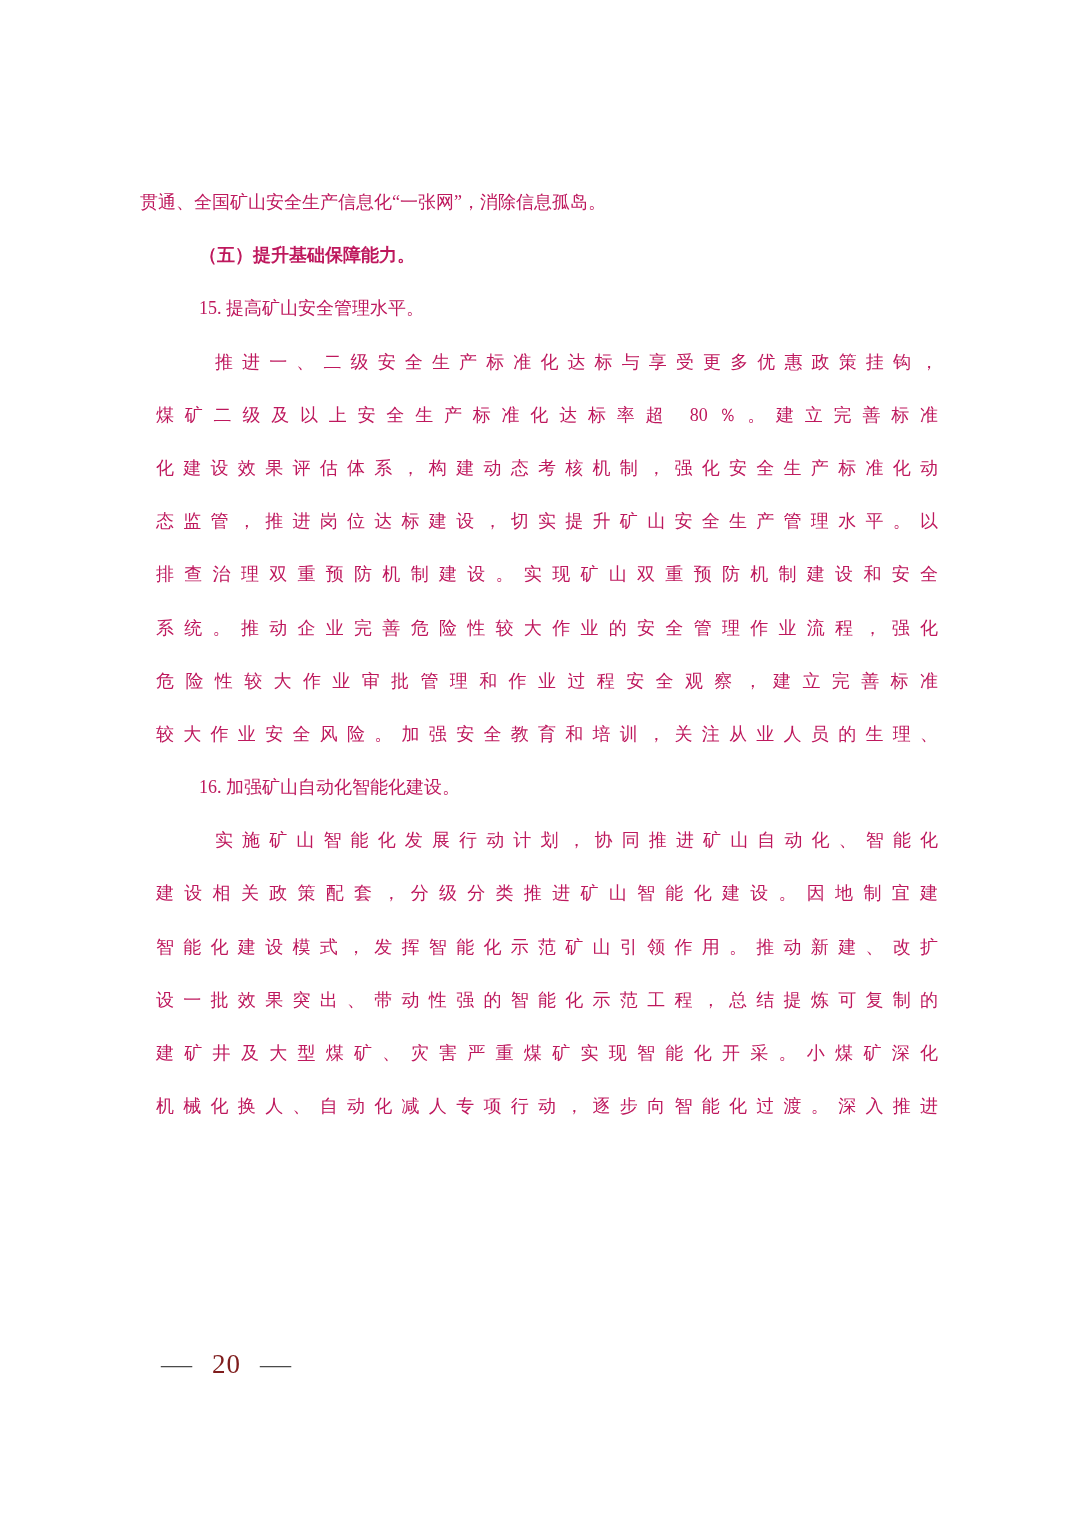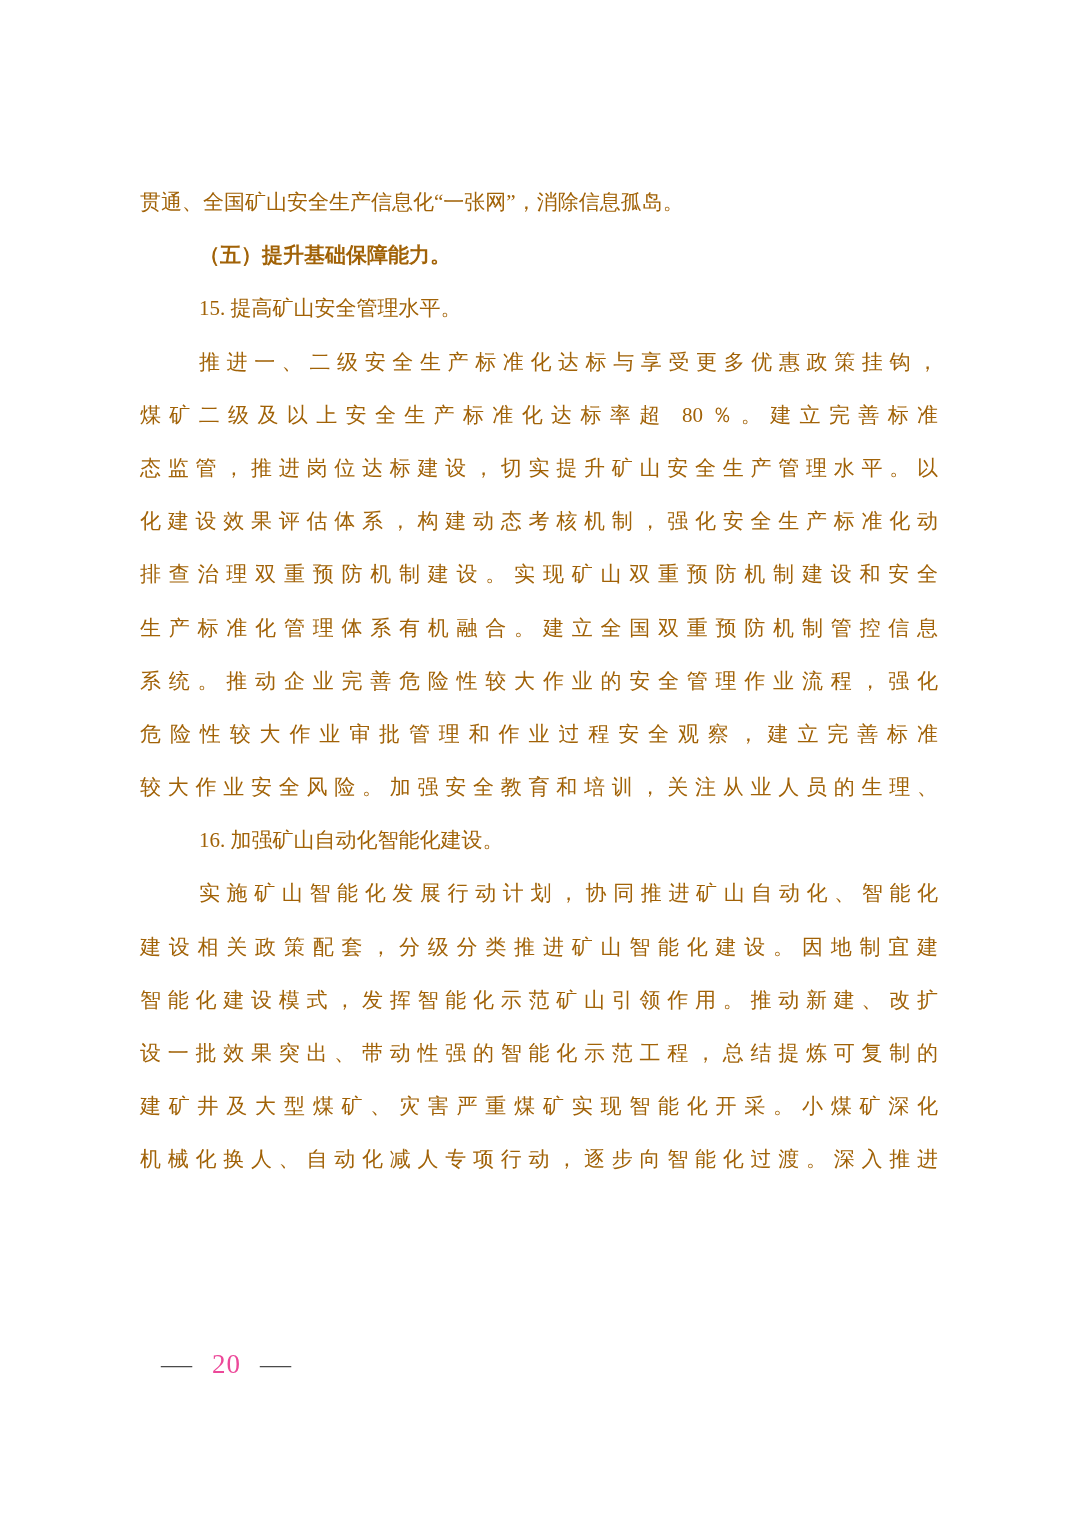--- a/index.html
+++ b/index.html
@@ -19,28 +19,29 @@
   }
   .text-block {
     position: absolute;
     left: 140px;
     top: 176px;
     width: 798px;
   }
   .line {
     height: 53.2px;
     line-height: 53.2px;
-    font-size: 21px;
-    color: #a16207;
+    font-size: 18px;
+    color: #be185d;
     text-align: left;
   }
   
   .full {
     text-align: justify;
     text-align-last: justify;
+    margin-left: 16px;
   }
   
   .indent {
     padding-left: 59px;
   }
   .bold {
     font-weight: 700;
   }
   .footer {
     position: absolute;
@@ -52,38 +53,37 @@
     font-size: 27px;
     color: #3e3e3e;
     letter-spacing: 1px;
   }
   .footer .dash {
     color: #4a4a4a;
     transform: scaleX(1.15);
   }
   .footer .num {
     font-family: "Liberation Serif", serif;
-    color: #ec4899;
+    color: #7f1d1d;
   }
 </style>
 </head>
 <body>
 
 <div class="page">
 
   <div class="text-block">
     <div class="line">贯通、全国矿山安全生产信息化“一张网”，消除信息孤岛。</div>
     <div class="line indent bold">（五）提升基础保障能力。</div>
     <div class="line indent">15. 提高矿山安全管理水平。</div>
     <div class="line indent full">推进一、二级安全生产标准化达标与享受更多优惠政策挂钩，</div>
     <div class="line full">煤矿二级及以上安全生产标准化达标率超 80％。建立完善标准</div>
+    <div class="line full">化建设效果评估体系，构建动态考核机制，强化安全生产标准化动</div>
     <div class="line full">态监管，推进岗位达标建设，切实提升矿山安全生产管理水平。以</div>
-    <div class="line full">化建设效果评估体系，构建动态考核机制，强化安全生产标准化动</div>
     <div class="line full">排查治理双重预防机制建设。实现矿山双重预防机制建设和安全</div>
-    <div class="line full">生产标准化管理体系有机融合。建立全国双重预防机制管控信息</div>
     <div class="line full">系统。推动企业完善危险性较大作业的安全管理作业流程，强化</div>
     <div class="line full">危险性较大作业审批管理和作业过程安全观察，建立完善标准</div>
     <div class="line full">较大作业安全风险。加强安全教育和培训，关注从业人员的生理、</div>
     <div class="line indent">16. 加强矿山自动化智能化建设。</div>
     <div class="line indent full">实施矿山智能化发展行动计划，协同推进矿山自动化、智能化</div>
     <div class="line full">建设相关政策配套，分级分类推进矿山智能化建设。因地制宜建</div>
     <div class="line full">智能化建设模式，发挥智能化示范矿山引领作用。推动新建、改扩</div>
     <div class="line full">设一批效果突出、带动性强的智能化示范工程，总结提炼可复制的</div>
     <div class="line full">建矿井及大型煤矿、灾害严重煤矿实现智能化开采。小煤矿深化</div>
     <div class="line full">机械化换人、自动化减人专项行动，逐步向智能化过渡。深入推进</div>

